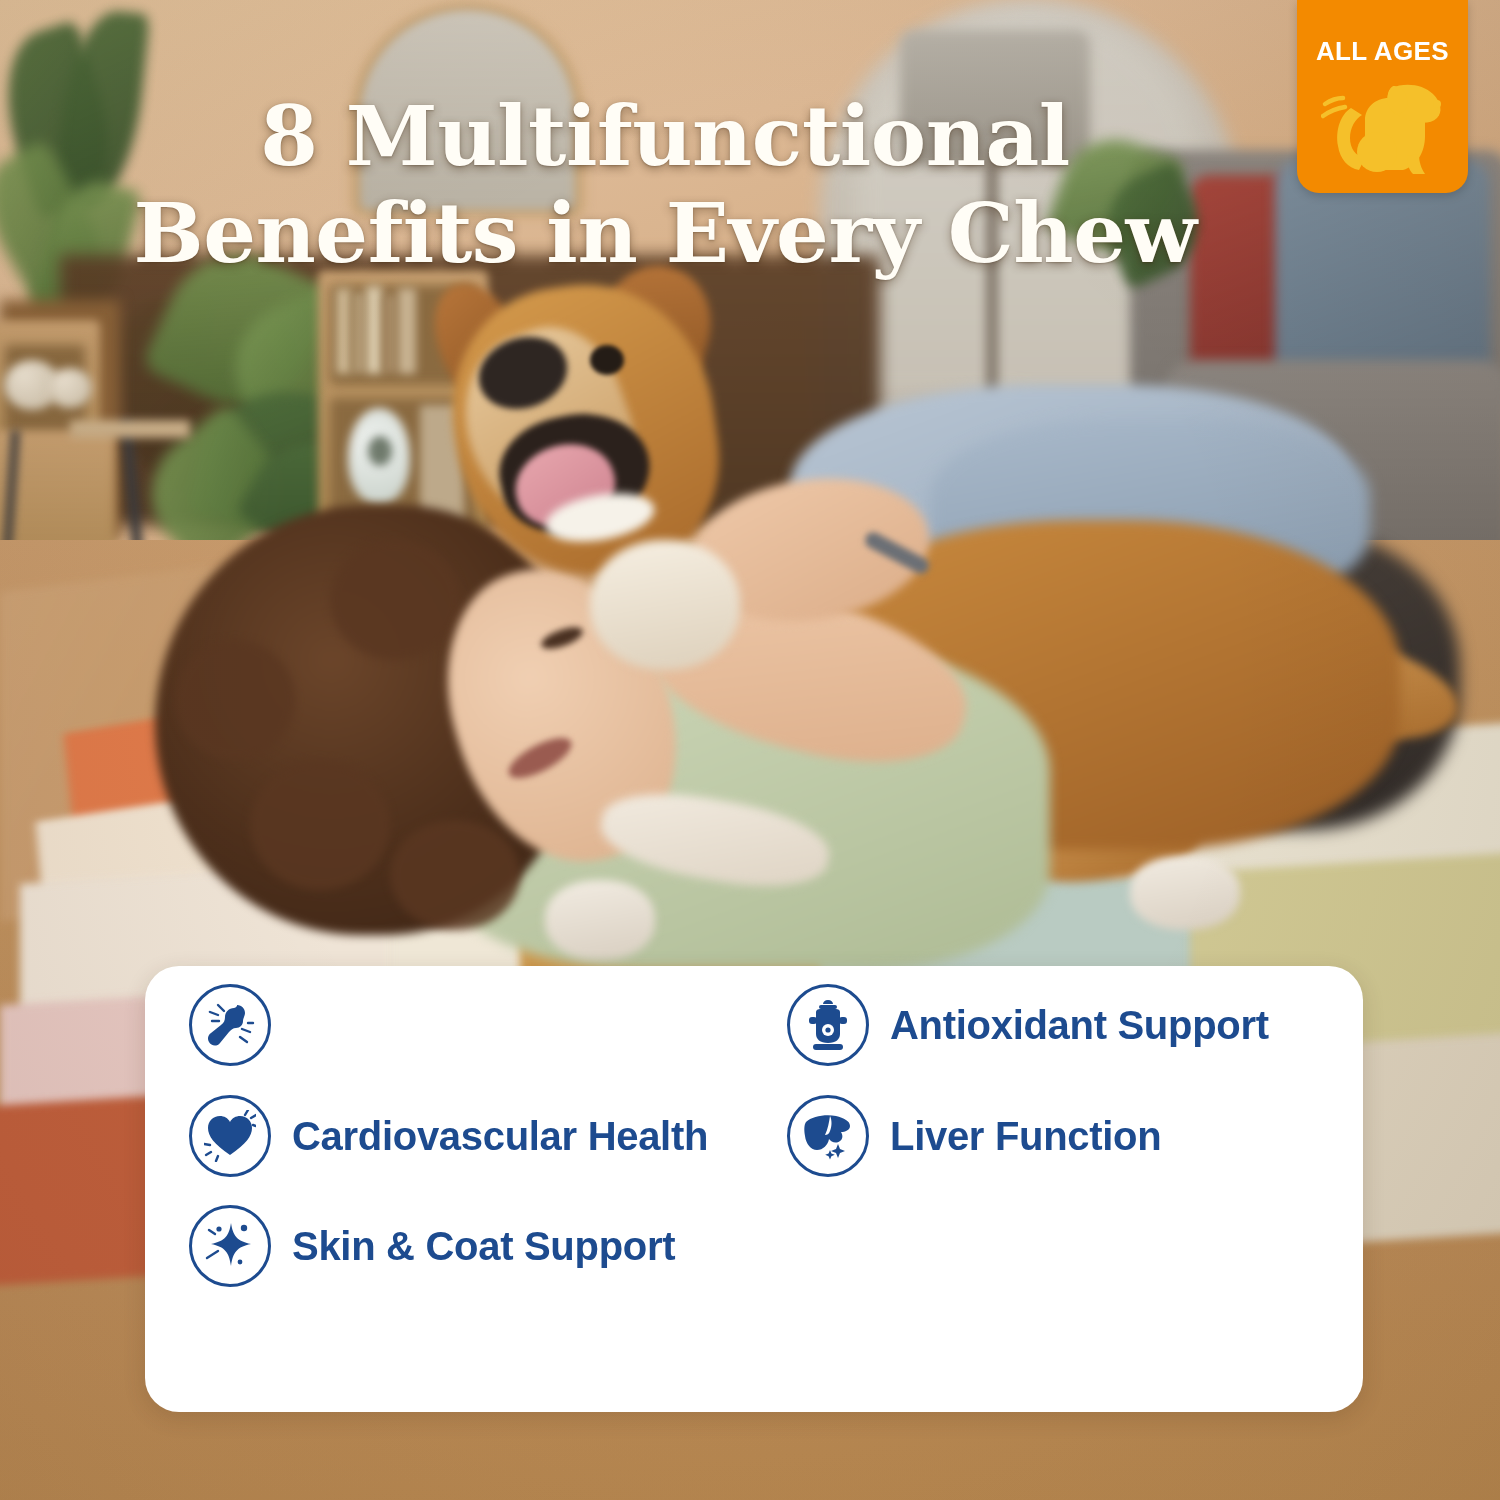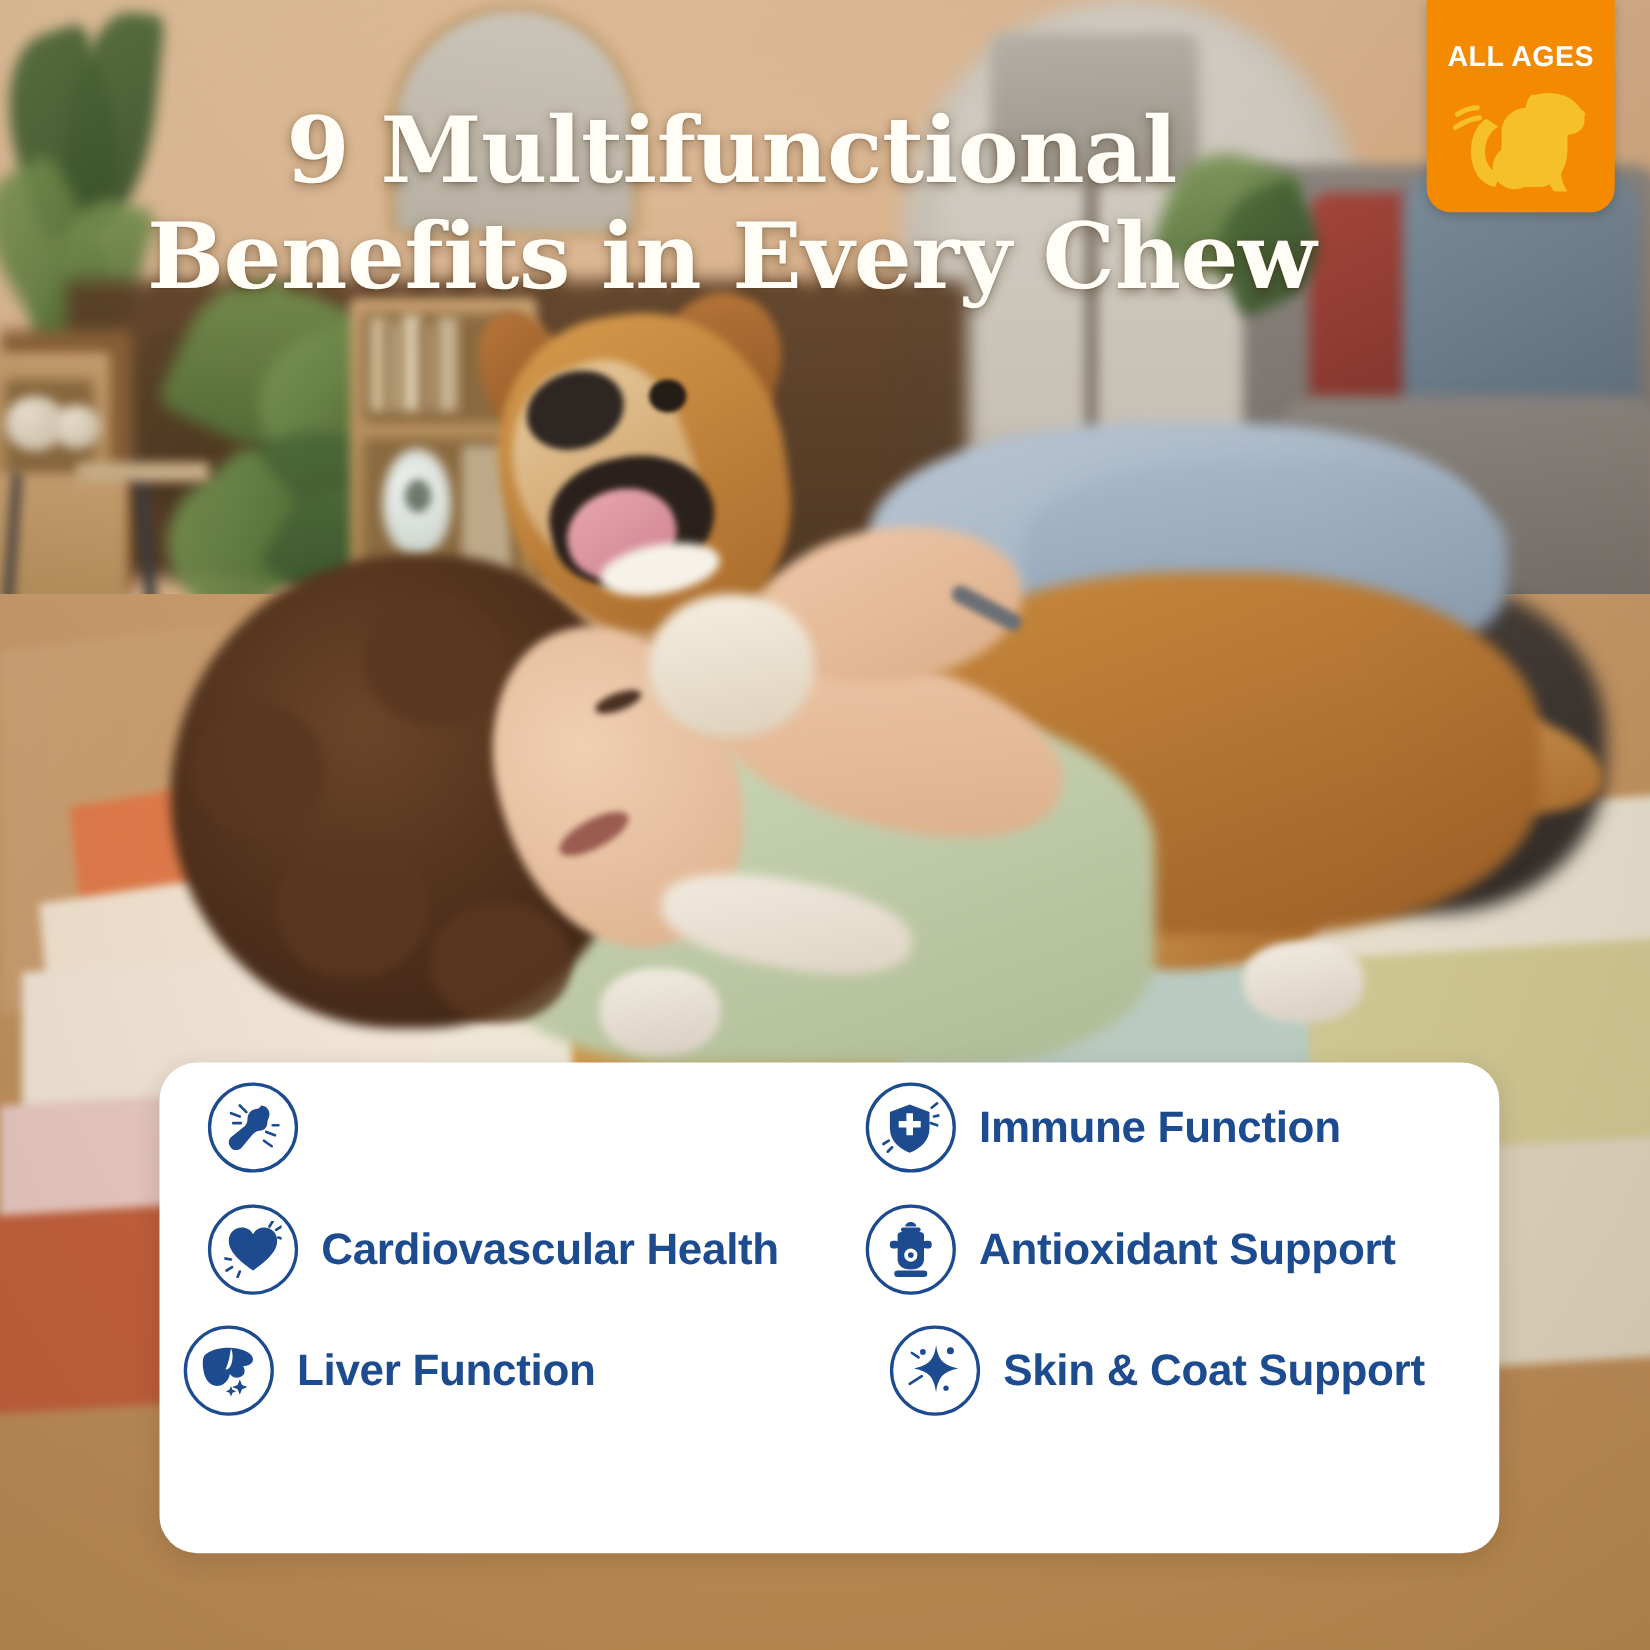--- a/index.html
+++ b/index.html
@@ -262,21 +262,21 @@
     <div class="p tongue"></div>
     <div class="p dog-nose"></div>
     <div class="p dog-eye"></div>
     <div class="p" style="left:545px;top:495px;width:110px;height:45px;border-radius:50%;background:#f6f2e9;filter:blur(4px);transform:rotate(-10deg);"></div>
     <div class="p" style="left:590px;top:540px;width:150px;height:130px;border-radius:48%;background:linear-gradient(170deg,#f6efe2,#ddd0bb);filter:blur(5px);"></div>
 
     <div class="p" style="left:0;top:0;width:1500px;height:1500px;
          background:radial-gradient(ellipse at 50% 45%, rgba(0,0,0,0) 45%, rgba(60,35,15,.10) 100%);"></div>
   </div>
 
-  <div class="title">9 Multifunctional
+  <div class="title">8 Multifunctional
 Benefits in Every Chew</div>
 
   <div class="badge">
     <div class="badge-text">ALL AGES</div>
     <div class="badge-dog">
       <svg width="124" height="104" viewBox="0 0 124 104" fill="none">
         <g fill="#f5c02a">
 
           <path d="M4 30 C10 26 16 24 22 24" stroke="#f5c02a" stroke-width="4.5" stroke-linecap="round" fill="none"></path>
           <path d="M2 42 C9 37 17 34 24 33" stroke="#f5c02a" stroke-width="4.5" stroke-linecap="round" fill="none"></path>
@@ -313,72 +313,56 @@
               <line x1="6" y1="13" x2="14" y2="16"></line>
               <line x1="8" y1="22" x2="15" y2="22"></line>
               <line x1="38" y1="30" x2="46" y2="33"></line>
               <line x1="36" y1="38" x2="43" y2="43"></line>
               <line x1="44" y1="24" x2="49" y2="24"></line>
             </g>
           </svg>
         </div>
       </div>
 
-      <div class="row right">
-        <div class="ico">
-          <svg width="52" height="52" viewBox="0 0 52 52">
-            <path fill="#1d4b8f" d="M25 5 L43 12 v15 c0 11-8 18-18 22 C15 45 7 38 7 27 V12 Z"></path>
-            <path fill="#ffffff" d="M22 13 h6 v7 h7 v6 h-7 v7 h-6 v-7 h-7 v-6 h7 Z"></path>
-            <g stroke="#1d4b8f" stroke-width="2.4" stroke-linecap="round">
-              <line x1="45" y1="8" x2="50" y2="4"></line>
-              <line x1="47" y1="16" x2="52" y2="15"></line>
-              <line x1="44" y1="22" x2="50" y2="24"></line>
-              <line x1="6" y1="38" x2="1" y2="41"></line>
-              <line x1="9" y1="44" x2="5" y2="48"></line>
-            </g>
-          </svg>
-        </div>
-        <div class="lbl">Immune Function</div>
-      </div>
-
-      <div class="row">
-        <div class="ico">
-          <svg width="52" height="52" viewBox="0 0 52 52">
-            <path fill="#1d4b8f" d="M26 45 C10 34 4 26 4 18 C4 11 9 6 16 6 C20 6 24 8 26 12 C28 8 32 6 36 6 C43 6 48 11 48 18 C48 26 42 34 26 45 Z"></path>
-            <g stroke="#1d4b8f" stroke-width="2.4" stroke-linecap="round">
-              <line x1="41" y1="5" x2="44" y2="0"></line>
-              <line x1="47" y1="8" x2="52" y2="5"></line>
-              <line x1="49" y1="15" x2="52" y2="16"></line>
-              <line x1="6" y1="35" x2="0" y2="34"></line>
-              <line x1="7" y1="42" x2="2" y2="45"></line>
-              <line x1="14" y1="46" x2="12" y2="51"></line>
-            </g>
-          </svg>
-        </div>
-        <div class="lbl">Cardiovascular Health</div>
-      </div>
 
       <div class="row right">
         <div class="ico">
           <svg width="46" height="52" viewBox="0 0 46 52">
             <g fill="#1d4b8f">
               <path d="M23 1 c3 0 5 2 5 4 h-10 c0-2 2-4 5-4 Z"></path>
               <rect x="14" y="6" width="18" height="4" rx="2"></rect>
               <path d="M11 13 c0-2 2-3 4-3 h16 c2 0 4 1 4 3 l0 22 c0 5-4 9-12 9 s-12-4-12-9 Z"></path>
               <rect x="4" y="18" width="8" height="7" rx="3"></rect>
               <rect x="34" y="18" width="8" height="7" rx="3"></rect>
               <rect x="8" y="45" width="30" height="6" rx="3"></rect>
               <circle cx="23" cy="31" r="6" fill="#ffffff"></circle>
               <circle cx="23" cy="31" r="2.6"></circle>
             </g>
           </svg>
         </div>
         <div class="lbl">Antioxidant Support</div>
       </div>
 
+      <div class="row">
+        <div class="ico">
+          <svg width="52" height="52" viewBox="0 0 52 52">
+            <path fill="#1d4b8f" d="M26 45 C10 34 4 26 4 18 C4 11 9 6 16 6 C20 6 24 8 26 12 C28 8 32 6 36 6 C43 6 48 11 48 18 C48 26 42 34 26 45 Z"></path>
+            <g stroke="#1d4b8f" stroke-width="2.4" stroke-linecap="round">
+              <line x1="41" y1="5" x2="44" y2="0"></line>
+              <line x1="47" y1="8" x2="52" y2="5"></line>
+              <line x1="49" y1="15" x2="52" y2="16"></line>
+              <line x1="6" y1="35" x2="0" y2="34"></line>
+              <line x1="7" y1="42" x2="2" y2="45"></line>
+              <line x1="14" y1="46" x2="12" y2="51"></line>
+            </g>
+          </svg>
+        </div>
+        <div class="lbl">Cardiovascular Health</div>
+      </div>
+
       <div class="row right">
         <div class="ico">
           <svg width="52" height="48" viewBox="0 0 52 48">
             <path fill="#1d4b8f" d="M4 10 C10 4 24 2 34 4 C42 6 48 9 48 14 c0 4-5 6-9 6 c2 3 2 7-1 9 c-4 3-9 1-11-2 c-1 6-6 11-12 11 C9 38 4 32 3 24 C2 18 2 13 4 10 Z"></path>
             <path fill="#ffffff" d="M28 4 c2 4 2 10 0 15 c-1 3-3 4-5 4 c3-6 4-13 5-19 Z"></path>
             <g fill="#1d4b8f">
               <path d="M36 32 l2 5 l5 2 l-5 2 l-2 5 l-2-5 l-5-2 l5-2 Z"></path>
               <path d="M28 38 l1.4 3.4 l3.4 1.4 l-3.4 1.4 l-1.4 3.4 l-1.4-3.4 l-3.4-1.4 l3.4-1.4 Z"></path>
             </g>
           </svg>

